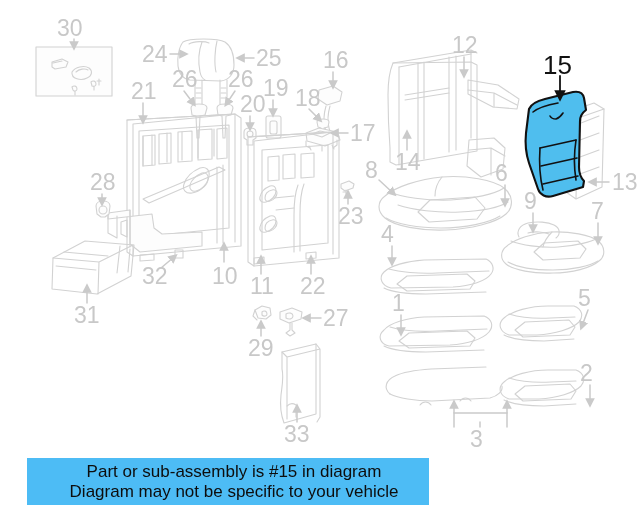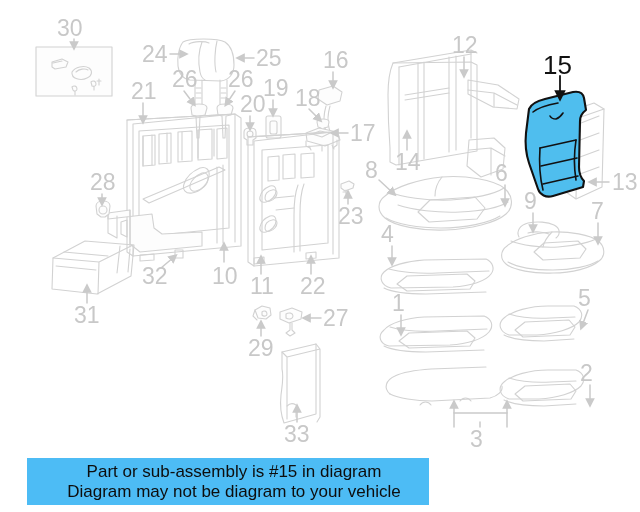--- a/index.html
+++ b/index.html
@@ -427,16 +427,16 @@
 
       <g>
         <line class="call" style="stroke:#111111;stroke-width:1.8" x1="548" y1="76" x2="548" y2="96" marker-end="url(#ahd)"></line>
         <text class="lbl15" x="531" y="74">15</text>
       </g>
     </g>
   </svg>
 
   <div class="banner">
     <div class="banner-line">Part or sub-assembly is #15 in diagram</div>
-    <div class="banner-line">Diagram may not be diagram to your vehicle</div>
+    <div class="banner-line">Diagram may not be specific to your vehicle</div>
   </div>
 
 </div>
 
 </body></html>

